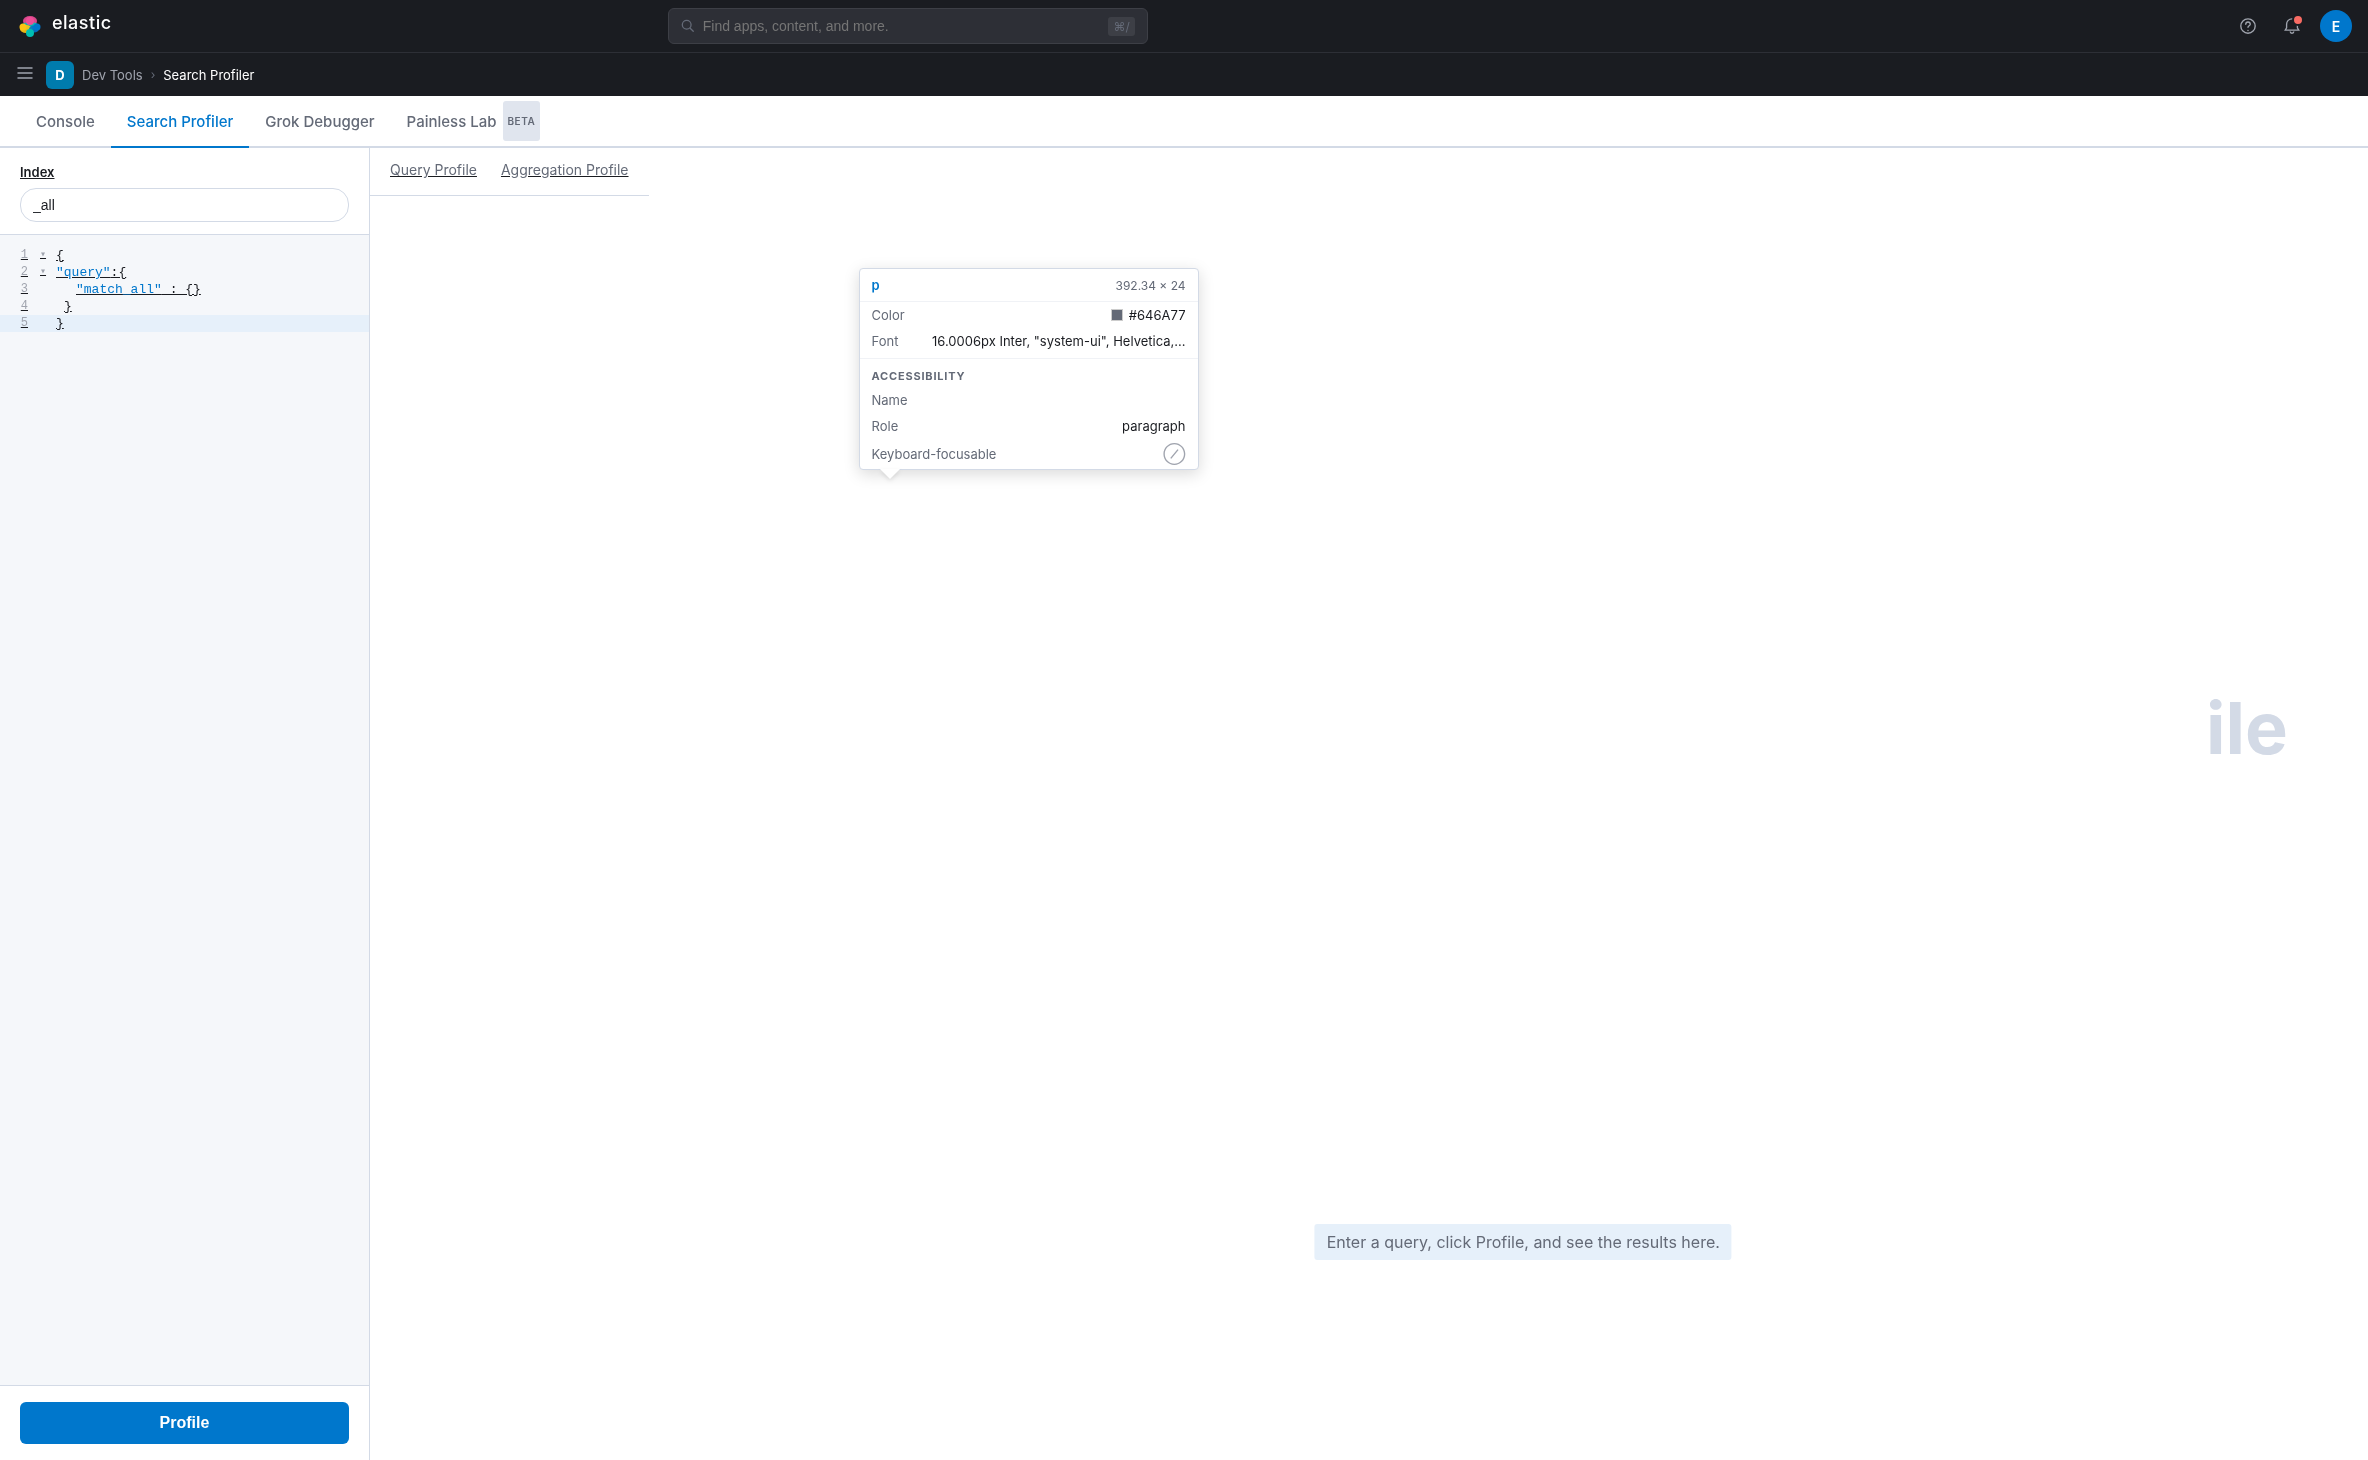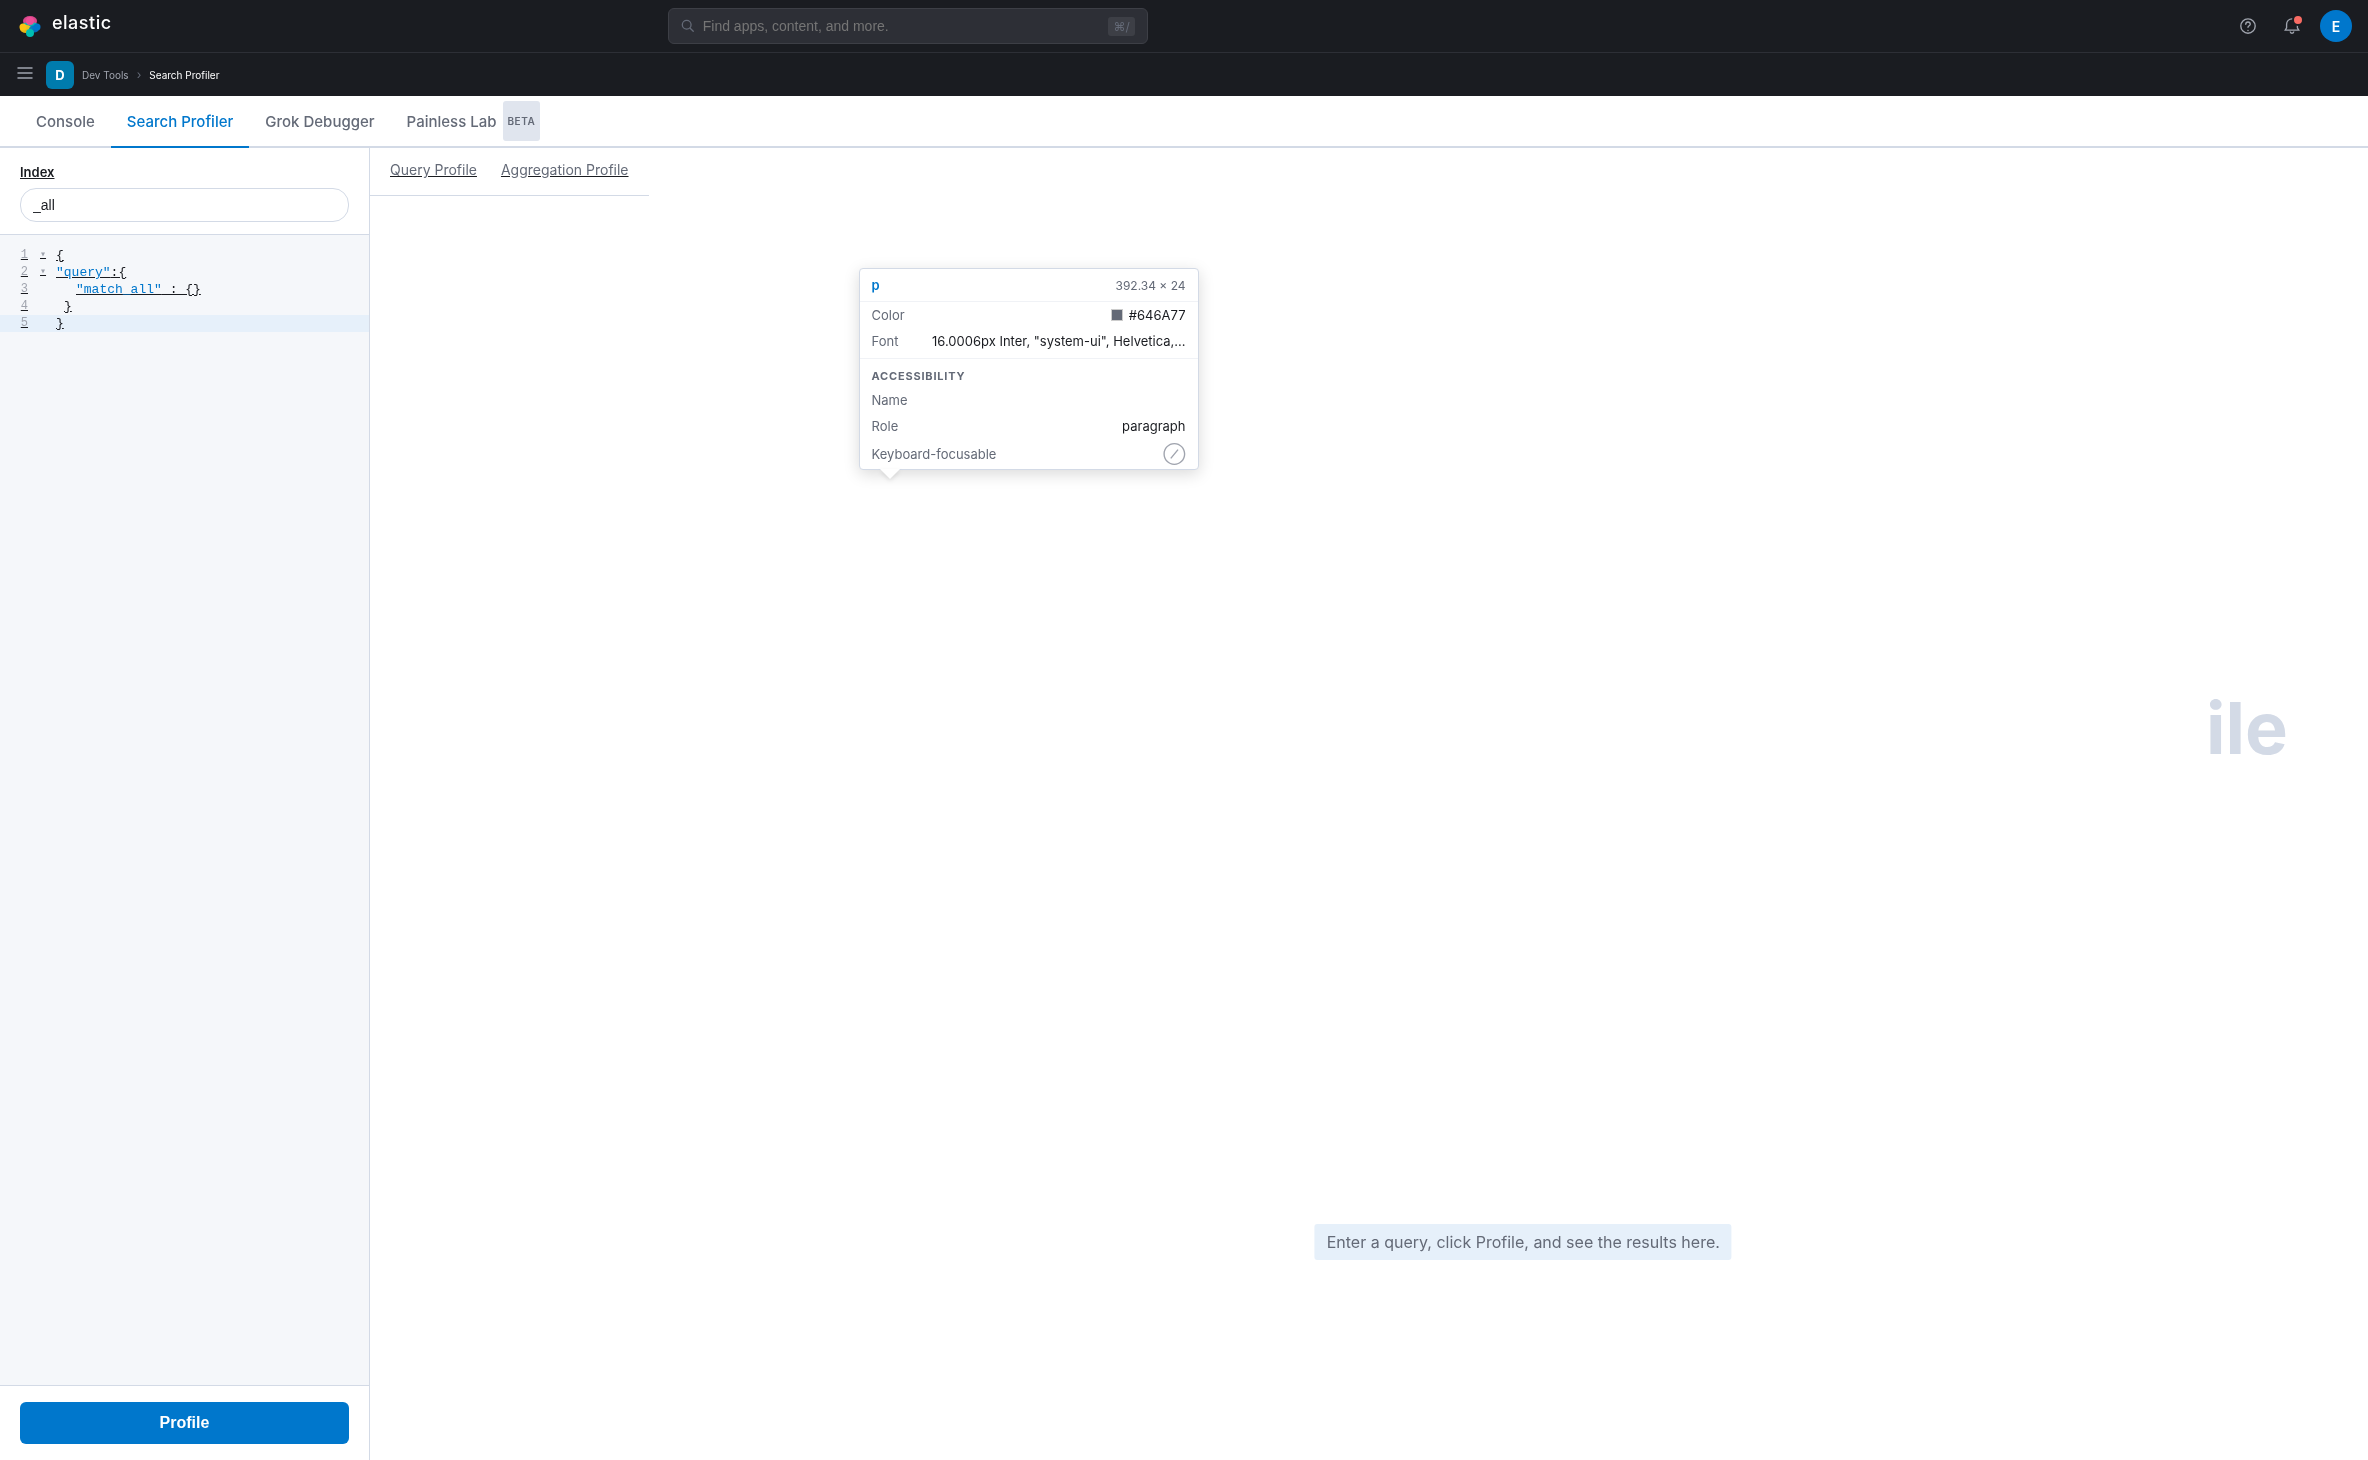--- a/index.html
+++ b/index.html
@@ -124,21 +124,21 @@
       background: #007cad;
       color: white;
       display: flex;
       align-items: center;
       justify-content: center;
       font-size: 13px;
       font-weight: 700;
     }
     .breadcrumb-item {
       color: #a0a4ae;
-      font-size: 10px;
+      font-size: 13px;
       cursor: pointer;
     }
     .breadcrumb-item.active {
       color: white;
     }
     .breadcrumb-separator {
       color: #646a77;
       font-size: 12px;
     }
 

